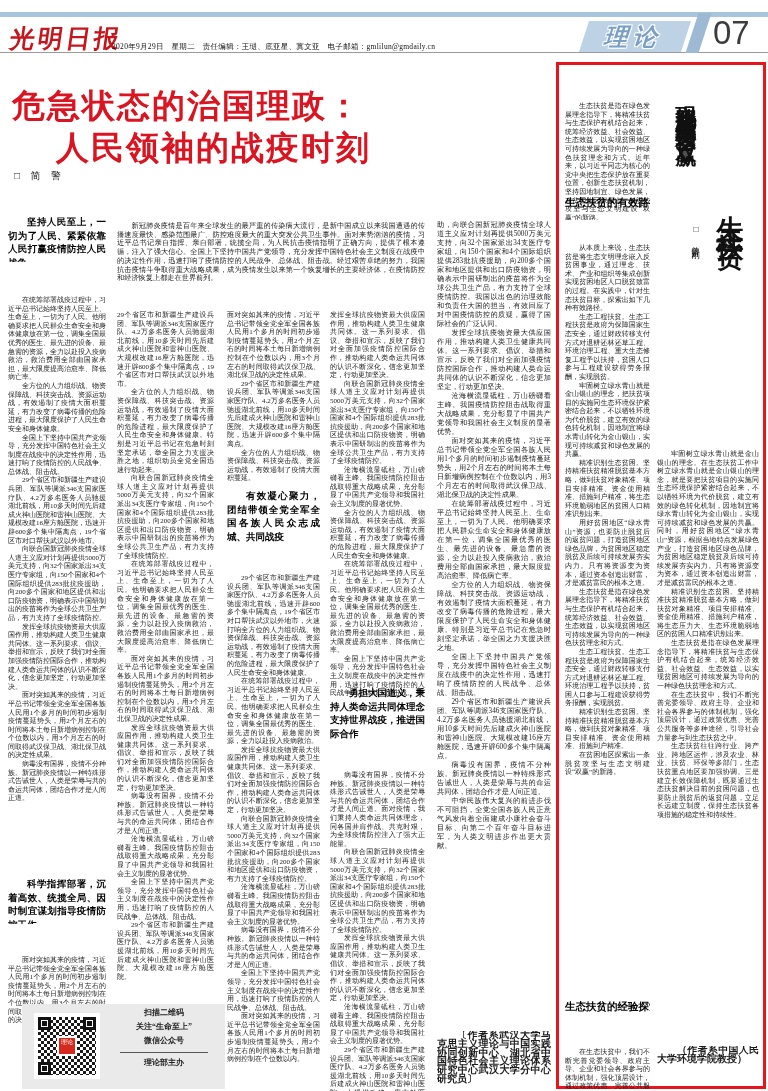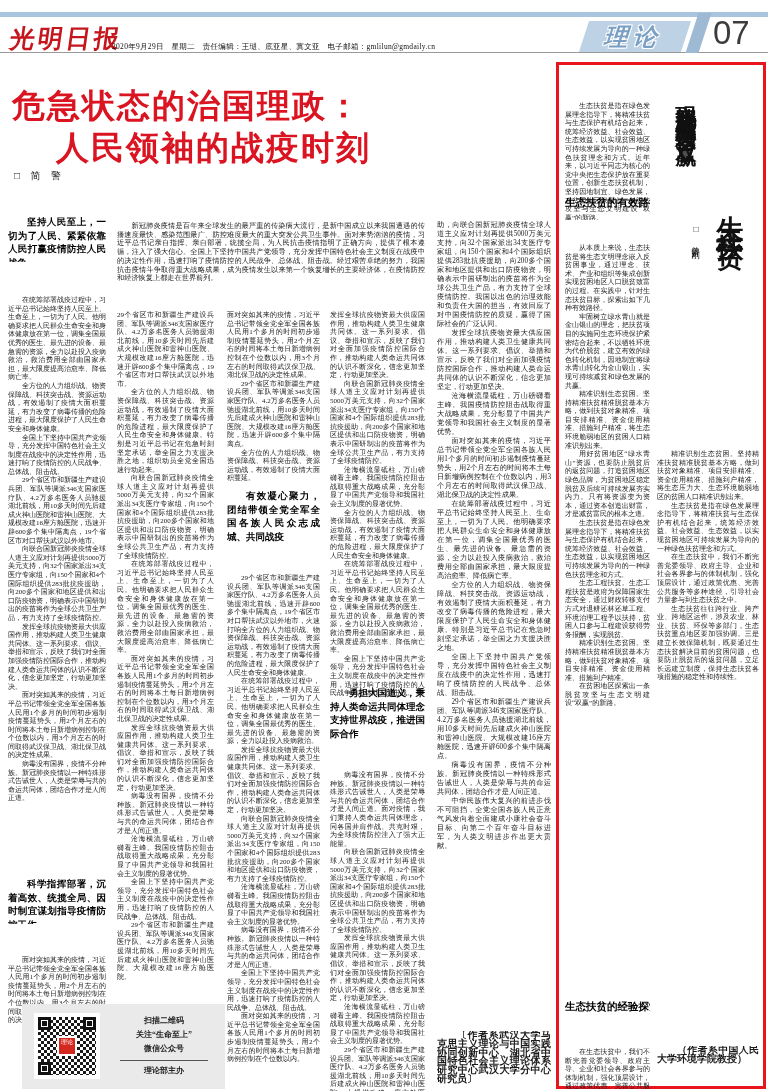--- a/index.html
+++ b/index.html
@@ -28,21 +28,21 @@
   .attrib { font-weight:700; font-size:10px; line-height:8.8px; text-align:justify; overflow:hidden; }
   .attrib p { text-indent:2em; }
 
   
   .qrbox { left:22px; top:1004px; width:203px; height:85px; background:#eaeaea; }
   .qr { position:absolute; left:12px; top:9px; width:66px; height:66px; background:#fff; padding:4px; }
   .qr-pat { position:absolute; inset:4px; background:repeating-conic-gradient(#1a1a1a 0% 25%, #ffffff 0% 50%) 0 0 / 6px 6px; }
   .finder { position:absolute; width:13px; height:13px; border:3px solid #111; background:#fff; }
   .finder i { position:absolute; inset:1px; background:#111; display:block; }
   .qr-center { position:absolute; left:23px; top:23px; width:20px; height:20px; background:#d5291f; border:2px solid #fff; color:#fff; font-size:6px; line-height:8px; text-align:center; }
-  .qr-text { position:absolute; left:90px; top:10px; width:104px; text-align:center; font-weight:700; font-size:8px; line-height:14px; color:#222; }
+  .qr-text { position:absolute; left:90px; top:2px; width:104px; text-align:center; font-weight:700; font-size:8px; line-height:14px; color:#222; }
   .qr-div { margin:4px 8px 3px 8px; border-top:1px solid #555; }
 
   
   .sidebox { left:556px; top:62px; width:210px; height:1027px; border:3px solid #e8151c; background:#fff; }
   .side-sh { font-weight:700; font-size:10.5px; color:#000; overflow:hidden; white-space:nowrap; }
   .t-sub { font-size:21px; font-weight:700; letter-spacing:2px; color:#111; }
   .t-main { font-size:27px; font-weight:700; letter-spacing:9px; color:#111; }
   .t-byline { font-size:8.5px; letter-spacing:2px; color:#111; }
 </style>
 </head>
@@ -181,34 +181,36 @@
   <div class="abs vert t-sub" style="left:113px;top:23px;height:332px;">实现脱贫攻坚与生态文明建设“双赢”</div>
   <div class="abs vert t-byline" style="left:131px;top:159px;height:80px;">□ 曾贤刚</div>
   <div class="abs vert t-main" style="left:153px;top:129px;height:230px;">生态扶贫：</div>
 
   <div class="abs bt" style="left:6px;top:9px;width:85px;height:118px;">
     <p>生态扶贫是指在绿色发展理念指导下，将精准扶贫与生态保护有机结合起来，统筹经济效益、社会效益、生态效益，以实现贫困地区可持续发展为导向的一种绿色扶贫理念和方式。近年来，以习近平同志为核心的党中央把生态保护放在重要位置，创新生态扶贫机制，坚持因地制宜、绿色发展，在贫困地区探索出一条脱贫攻坚与生态文明建设“双赢”的新路。</p>
   </div>
   <div class="abs side-sh" style="left:6px;top:131px;width:85px;height:14px;">生态扶贫的有效路径</div>
   <div class="abs bt" style="left:6px;top:151px;width:85px;height:779px;">
       <p>从本质上来说，生态扶贫是将生态文明理念嵌入反贫困事业，通过理念、技术、产业和组织等集成创新实现贫困地区人口脱贫致富的过程。在实践中，针对生态扶贫目标，探索出如下几种有效路径。</p>
+      <p>生态工程扶贫。生态工程扶贫是政府为保障国家生态安全，通过财政转移支付方式对退耕还林还草工程、环境治理工程、重大生态修复工程予以扶持，贫困人口参与工程建设获得劳务报酬，实现脱贫。</p>
       <p>牢固树立绿水青山就是金山银山的理念，把扶贫项目的实施同生态环境保护紧密结合起来，不以牺牲环境为代价脱贫，建立有效的绿色转化机制，因地制宜将绿水青山转化为金山银山，实现可持续减贫和绿色发展的共赢。</p>
       <p>精准识别生态贫困。坚持精准扶贫精准脱贫基本方略，做到扶贫对象精准、项目安排精准、资金使用精准、措施到户精准，将生态环境脆弱地区的贫困人口精准识别出来。</p>
       <p>用好贫困地区“绿水青山”资源，也要防止脱贫后的返贫问题，打造贫困地区绿色品牌，为贫困地区稳定脱贫及后续可持续发展夯实内力。只有将资源变为资本，通过资本创造出财富，才是减贫富民的根本之道。</p>
       <p>生态扶贫是指在绿色发展理念指导下，将精准扶贫与生态保护有机结合起来，统筹经济效益、社会效益、生态效益，以实现贫困地区可持续发展为导向的一种绿色扶贫理念和方式。</p>
       <p>生态工程扶贫。生态工程扶贫是政府为保障国家生态安全，通过财政转移支付方式对退耕还林还草工程、环境治理工程予以扶持，贫困人口参与工程建设获得劳务报酬，实现脱贫。</p>
       <p>精准识别生态贫困。坚持精准扶贫精准脱贫基本方略，做到扶贫对象精准、项目安排精准、资金使用精准、措施到户精准。</p>
       <p>在贫困地区探索出一条脱贫攻坚与生态文明建设“双赢”的新路。</p>
     </div>
   <div class="abs side-sh" style="left:6px;top:935px;width:85px;height:14px;">生态扶贫的经验探索</div>
   <div class="abs bt" style="left:6px;top:955px;width:85px;height:62px;">
       <p>在生态扶贫中，我们不断完善党委领导、政府主导、企业和社会各界参与的体制机制，强化顶层设计，通过政策优惠、完善公共服务等多种途径，引导社会力量参与到生态扶贫之中，积累了实现脱贫攻坚与生态文明建设“双赢”的宝贵经验。</p>
     </div>
 
   <div class="abs bt" style="left:98px;top:357px;width:102px;height:620px;">
+      <p>牢固树立绿水青山就是金山银山的理念。在生态扶贫工作中树立绿水青山就是金山银山的理念，就是要把扶贫项目的实施同生态环境保护紧密结合起来，不以牺牲环境为代价脱贫，建立有效的绿色转化机制，因地制宜将绿水青山转化为金山银山，实现可持续减贫和绿色发展的共赢。同时，用好贫困地区“绿水青山”资源，根据当地特点发展绿色产业，打造贫困地区绿色品牌，为贫困地区稳定脱贫及后续可持续发展夯实内力。只有将资源变为资本，通过资本创造出财富，才是减贫富民的根本之道。</p>
       <p>精准识别生态贫困。坚持精准扶贫精准脱贫基本方略，做到扶贫对象精准、项目安排精准、资金使用精准、措施到户精准，将生态压力大、生态环境脆弱地区的贫困人口精准识别出来。</p>
       <p>生态扶贫是指在绿色发展理念指导下，将精准扶贫与生态保护有机结合起来，统筹经济效益、社会效益、生态效益，以实现贫困地区可持续发展为导向的一种绿色扶贫理念和方式。</p>
       <p>在生态扶贫中，我们不断完善党委领导、政府主导、企业和社会各界参与的体制机制，强化顶层设计，通过政策优惠、完善公共服务等多种途径，引导社会力量参与到生态扶贫之中。</p>
       <p>生态扶贫往往跨行业、跨产业、跨地区运作，涉及农业、林业、扶贫、环保等多部门，生态扶贫重点地区要加强协调。三是建立长效保障机制，既要通过生态扶贫解决目前的贫困问题，也要防止脱贫后的返贫问题，立足长远建立制度，保持生态扶贫各项措施的稳定性和持续性。</p>
     </div>
   <div class="abs attrib" style="left:98px;top:981px;width:102px;height:30px;">
     <p>（作者系中国人民大学环境学院教授）</p>
   </div>
 </div>
 

